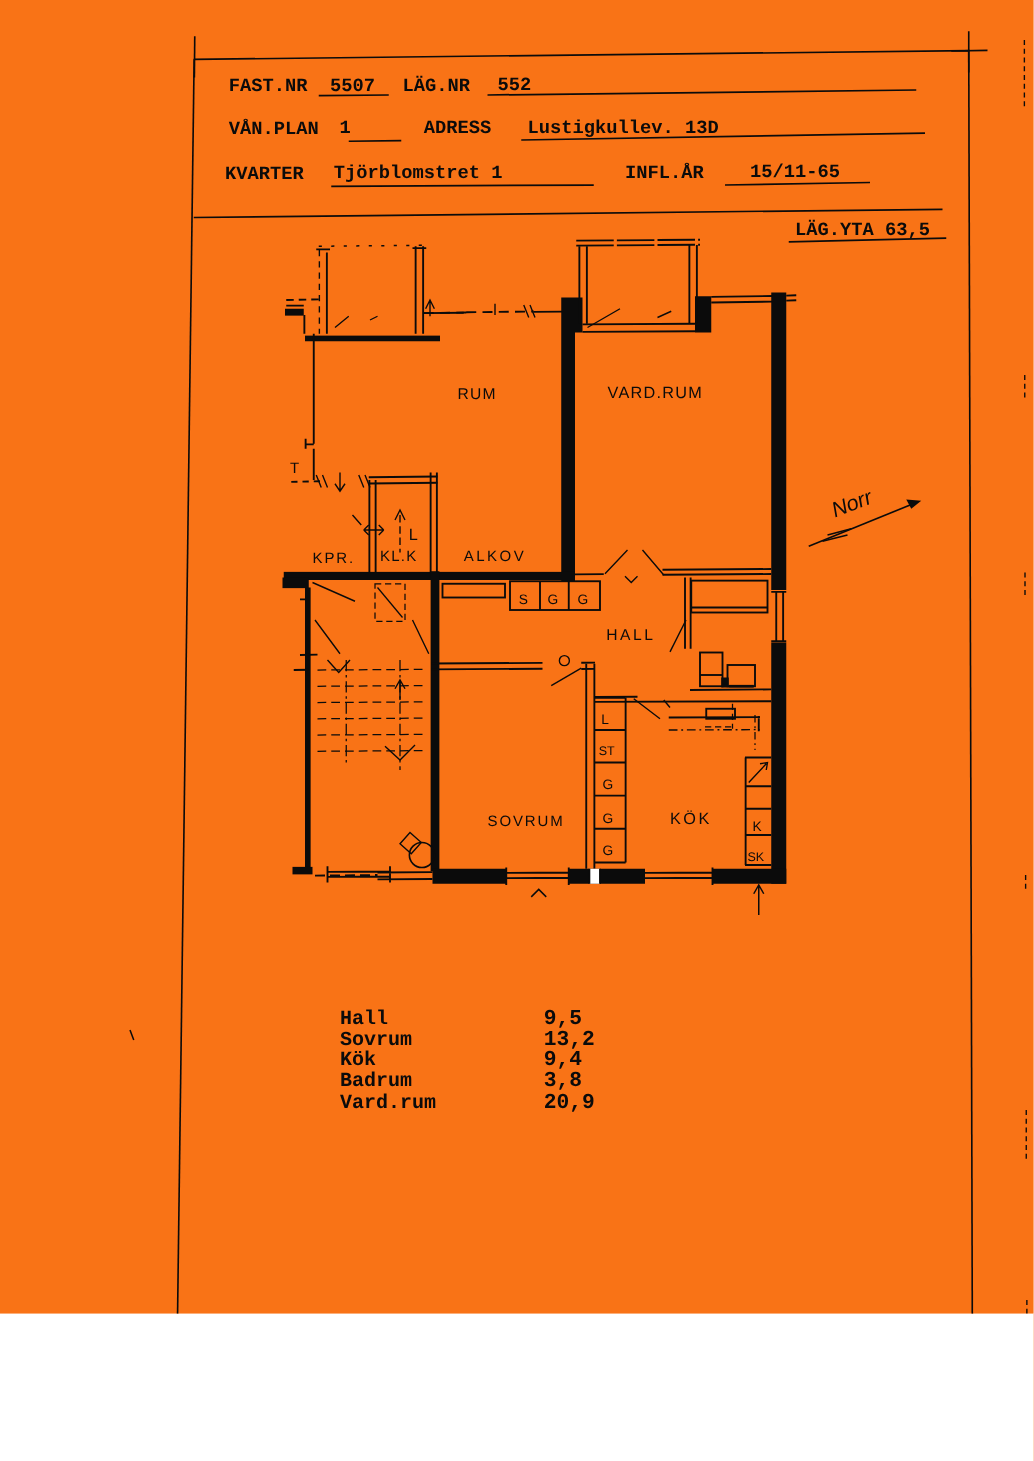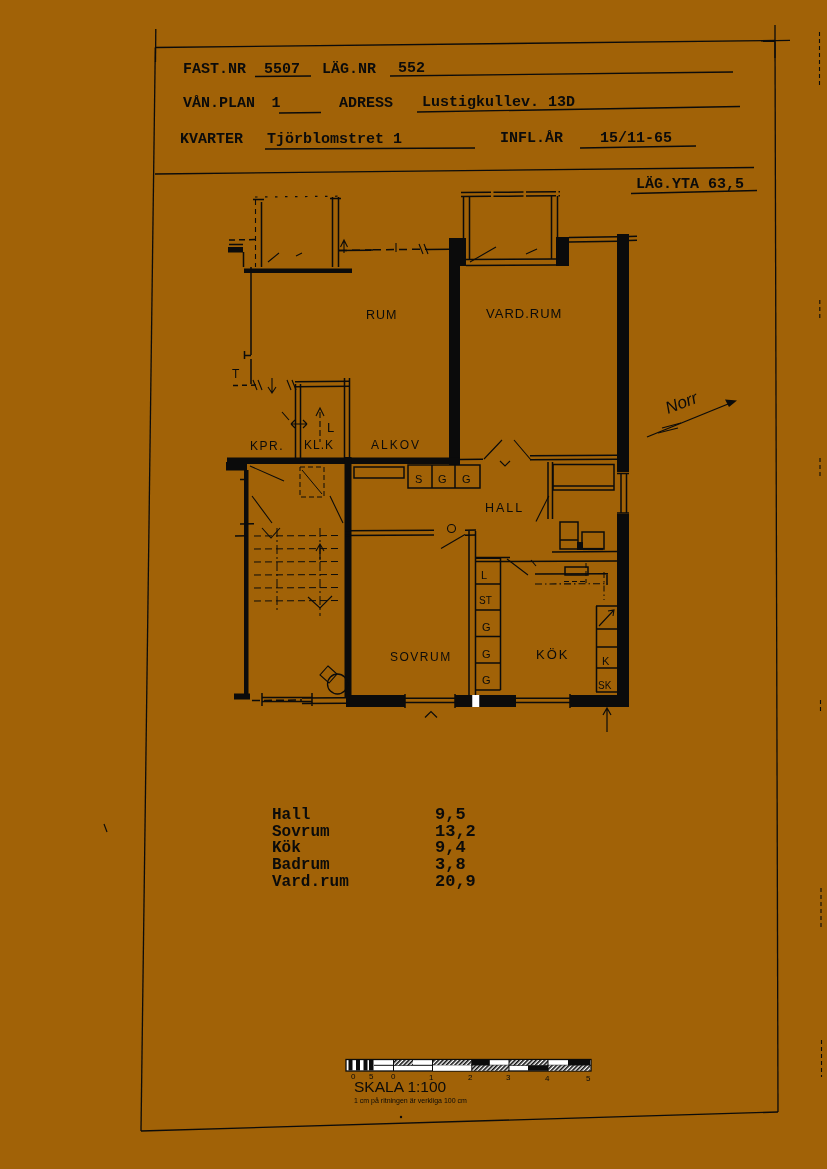--- a/index.html
+++ b/index.html
@@ -1,16 +1,16 @@
 <!DOCTYPE html>
 <html><head>
 <meta charset="utf-8">
 <style>
 html,body{margin:0;padding:0;background:#ffffff;}
-#page{position:relative;width:827px;height:1169px;background:#a16207;overflow:hidden;}
+#page{position:relative;width:827px;height:1051px;background:#f97316;overflow:hidden;}
 svg{position:absolute;top:0;left:0;}
 text{font-family:"Liberation Sans",sans-serif;fill:#0b0b0b;}
 .mono,.mono text{font-family:"Liberation Mono",monospace;font-weight:bold;}
 .lbl{font-family:"Liberation Sans",sans-serif;}
 </style>
 </head>
 <body>
 <div id="page">
 <svg width="827" height="1169" viewBox="0 0 827 1169">
 <defs>

